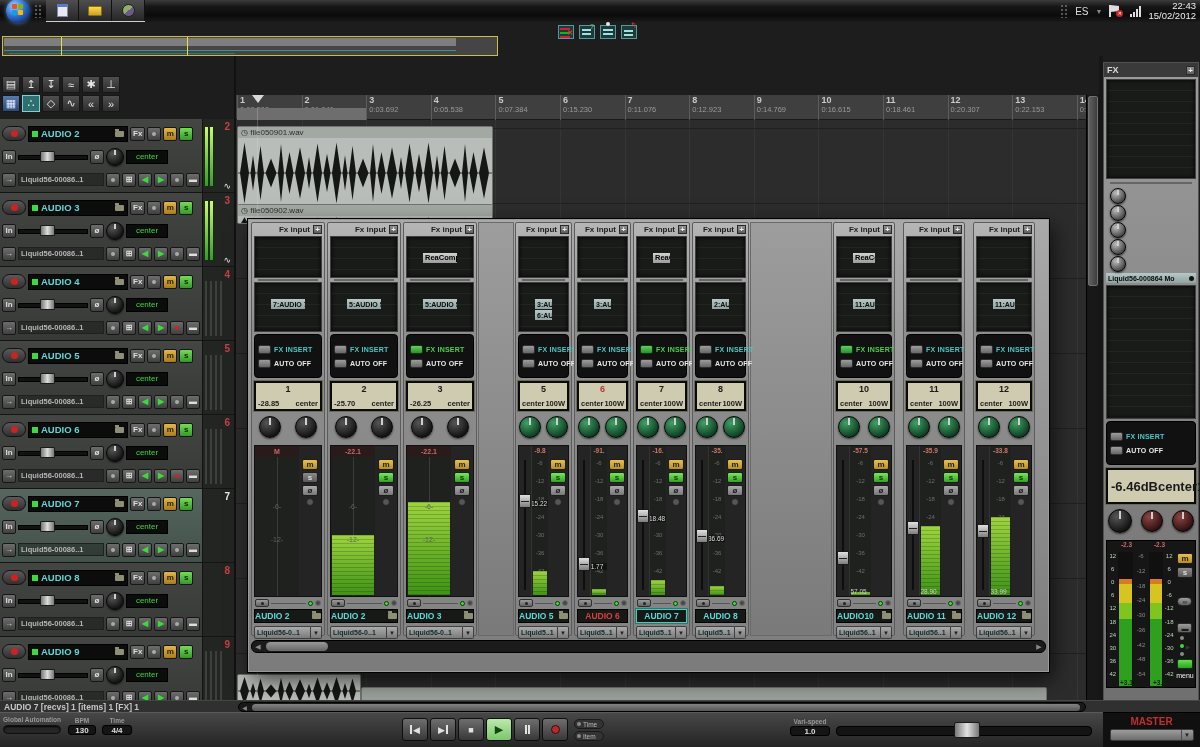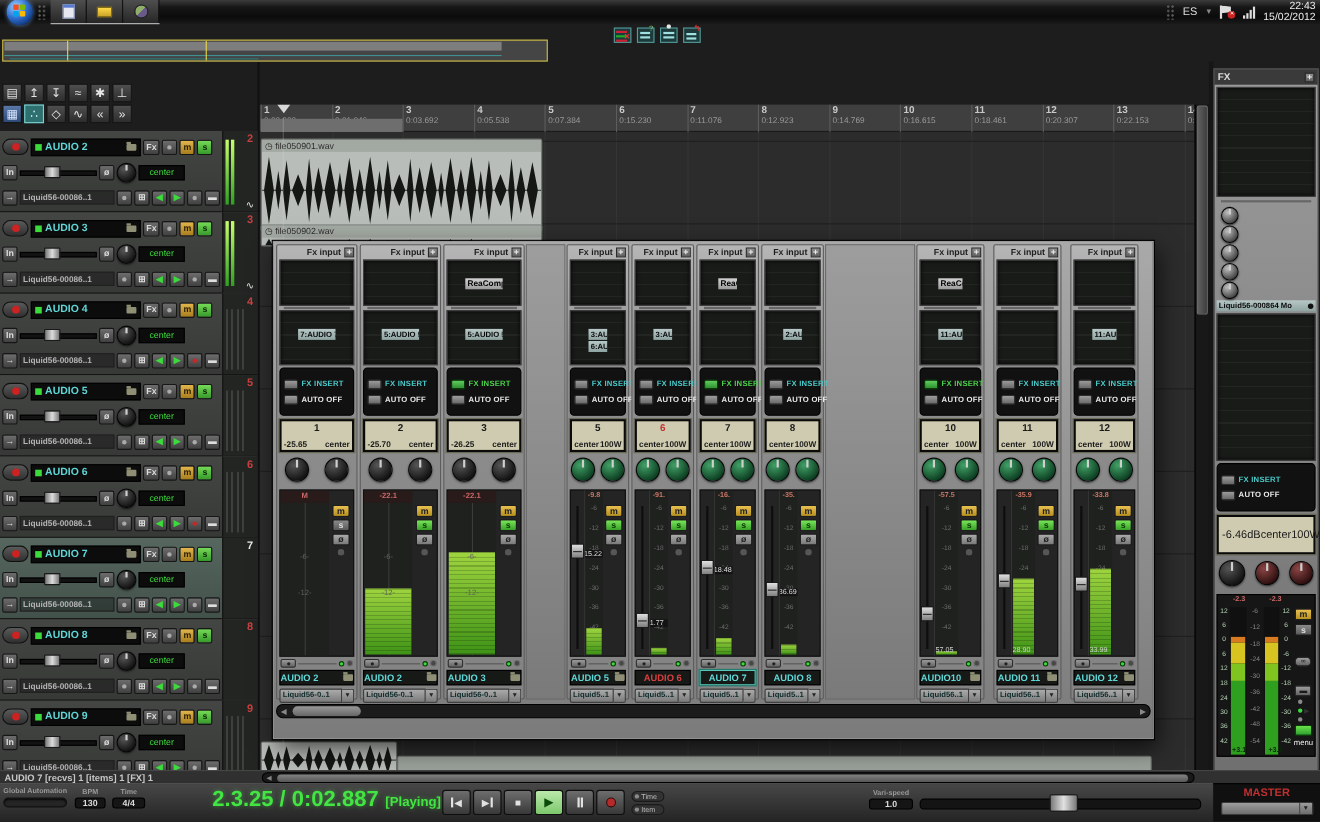--- a/index.html
+++ b/index.html
@@ -148,21 +148,21 @@
 #mixscroll{position:absolute;left:2px;right:2px;bottom:3px;height:13px;background:#1b1b1b;border:1px solid #000;border-radius:6px;display:flex;align-items:center}
 #mixscroll .ar{width:12px;text-align:center;color:#888;font-size:7px}
 #mixscroll .hd{width:62px;height:9px;background:linear-gradient(#999,#666);border-radius:5px;margin-left:2px}
 #mixscroll .are{margin-left:auto;width:12px;text-align:center;color:#888;font-size:7px}
 
 #rightpanel{left:1103px;top:62px;width:96px;height:650px;background:linear-gradient(180deg,#9c9c9c,#6f6f6f);border:1px solid #515151;z-index:6}
 #rp-fxhdr{height:14px;background:#3a3a3a;display:flex;align-items:center;justify-content:space-between;padding:0 3px;font-size:9px;font-weight:bold;color:#ddd}
 #rp-fxlist{margin:2px;height:100px}
 #rp-knobs{height:88px;padding:3px 0 0 6px;display:flex;flex-direction:column;gap:1px}
 #rp-dark{margin:2px;height:134px}
-#rp-lcd{margin:3px 2px 0;height:24px;background:#cfcbb0;border:2px solid #0a0a0a;box-shadow:0 0 0 1px #6b6b5a;display:flex;align-items:center;justify-content:space-between;padding:16px 3px;font-size:10px;font-weight:normal;color:#1a1a1a}
+#rp-lcd{margin:3px 2px 0;height:24px;background:#cfcbb0;border:2px solid #0a0a0a;box-shadow:0 0 0 1px #6b6b5a;display:flex;align-items:center;justify-content:space-between;padding:16px 3px;font-size:13px;font-weight:bold;color:#1a1a1a}
 #rp-knobrow{height:34px;display:flex;justify-content:space-around;align-items:center}
 #rp-meter{margin:2px;height:148px;background:#161616;border:1px solid #000;display:flex;position:relative}
 .scol{width:12px;display:flex;flex-direction:column;justify-content:space-between;padding:12px 0 10px;font-size:6px;text-align:center;color:#b8d8b8}
 .scol.mid{width:17px;color:#8a8a8a}
 .mbar{width:15px;position:relative;background:#101010;margin-top:11px;margin-bottom:1px}
 .mbar .seg{position:absolute;left:1px;right:1px}
 .mpk{position:absolute;top:0;height:11px;font-size:6.5px;font-weight:bold;color:#cc6666;text-align:center;z-index:4}
 .mrms{position:absolute;bottom:1px;font-size:6.5px;font-weight:bold;color:#0a2a0a;text-align:center;z-index:4}
 #rp-btncol{width:21px;display:flex;flex-direction:column;align-items:center;gap:3px;padding-top:12px}
 .ovalb{width:15px;height:9px;border-radius:5px;background:linear-gradient(#9d9d9d,#636363);border:1px solid #2a2a2a;font-size:6px;color:#111;text-align:center;line-height:8px}
@@ -927,21 +927,21 @@
             <span class="inslbl fxi">FX INSERT</span>
           </div>
           <div class="insrow">
             <span class="insbtn"></span>
             <span class="inslbl aof">AUTO OFF</span>
           </div>
         </div>
         <div class="slcd">
           <div class="nu">1</div>
           <div class="vals">
-            <span>-25.65</span>
+            <span>-28.85</span>
             <span>center</span>
           </div>
         </div>
         <div class="sknobs">
           <span class="knob" style="width: 22px; height: 22px;"></span>
           <span class="knob" style="width: 22px; height: 22px;"></span>
         </div>
         <div class="smeter">
           <div class="mbody">
             <div class="peakbar">M</div>
@@ -1637,21 +1637,20 @@
     <span id="gabox"></span>
   </div>
   <div class="tpgroup" style="left:66px;top:4px;width:32px">
     <span class="tplabel">BPM</span>
     <span class="tpval" style="width:28px;height:10px;line-height:9px">130</span>
   </div>
   <div class="tpgroup" style="left:100px;top:4px;width:34px">
     <span class="tplabel">Time</span>
     <span class="tpval" style="width:30px;height:10px;line-height:9px">4/4</span>
   </div>
-  <div id="postext"><span>2.3.25 / 0:02.887</span><span id="posstate">[Playing]</span></div>
   <div id="tpbtns">
     <div class="tpb">
         <span class="vb"></span>
         <span>◀</span>
       </div>
     <div class="tpb">
         <span>▶</span>
         <span class="vb"></span>
       </div>
     <div class="tpb">■</div>

